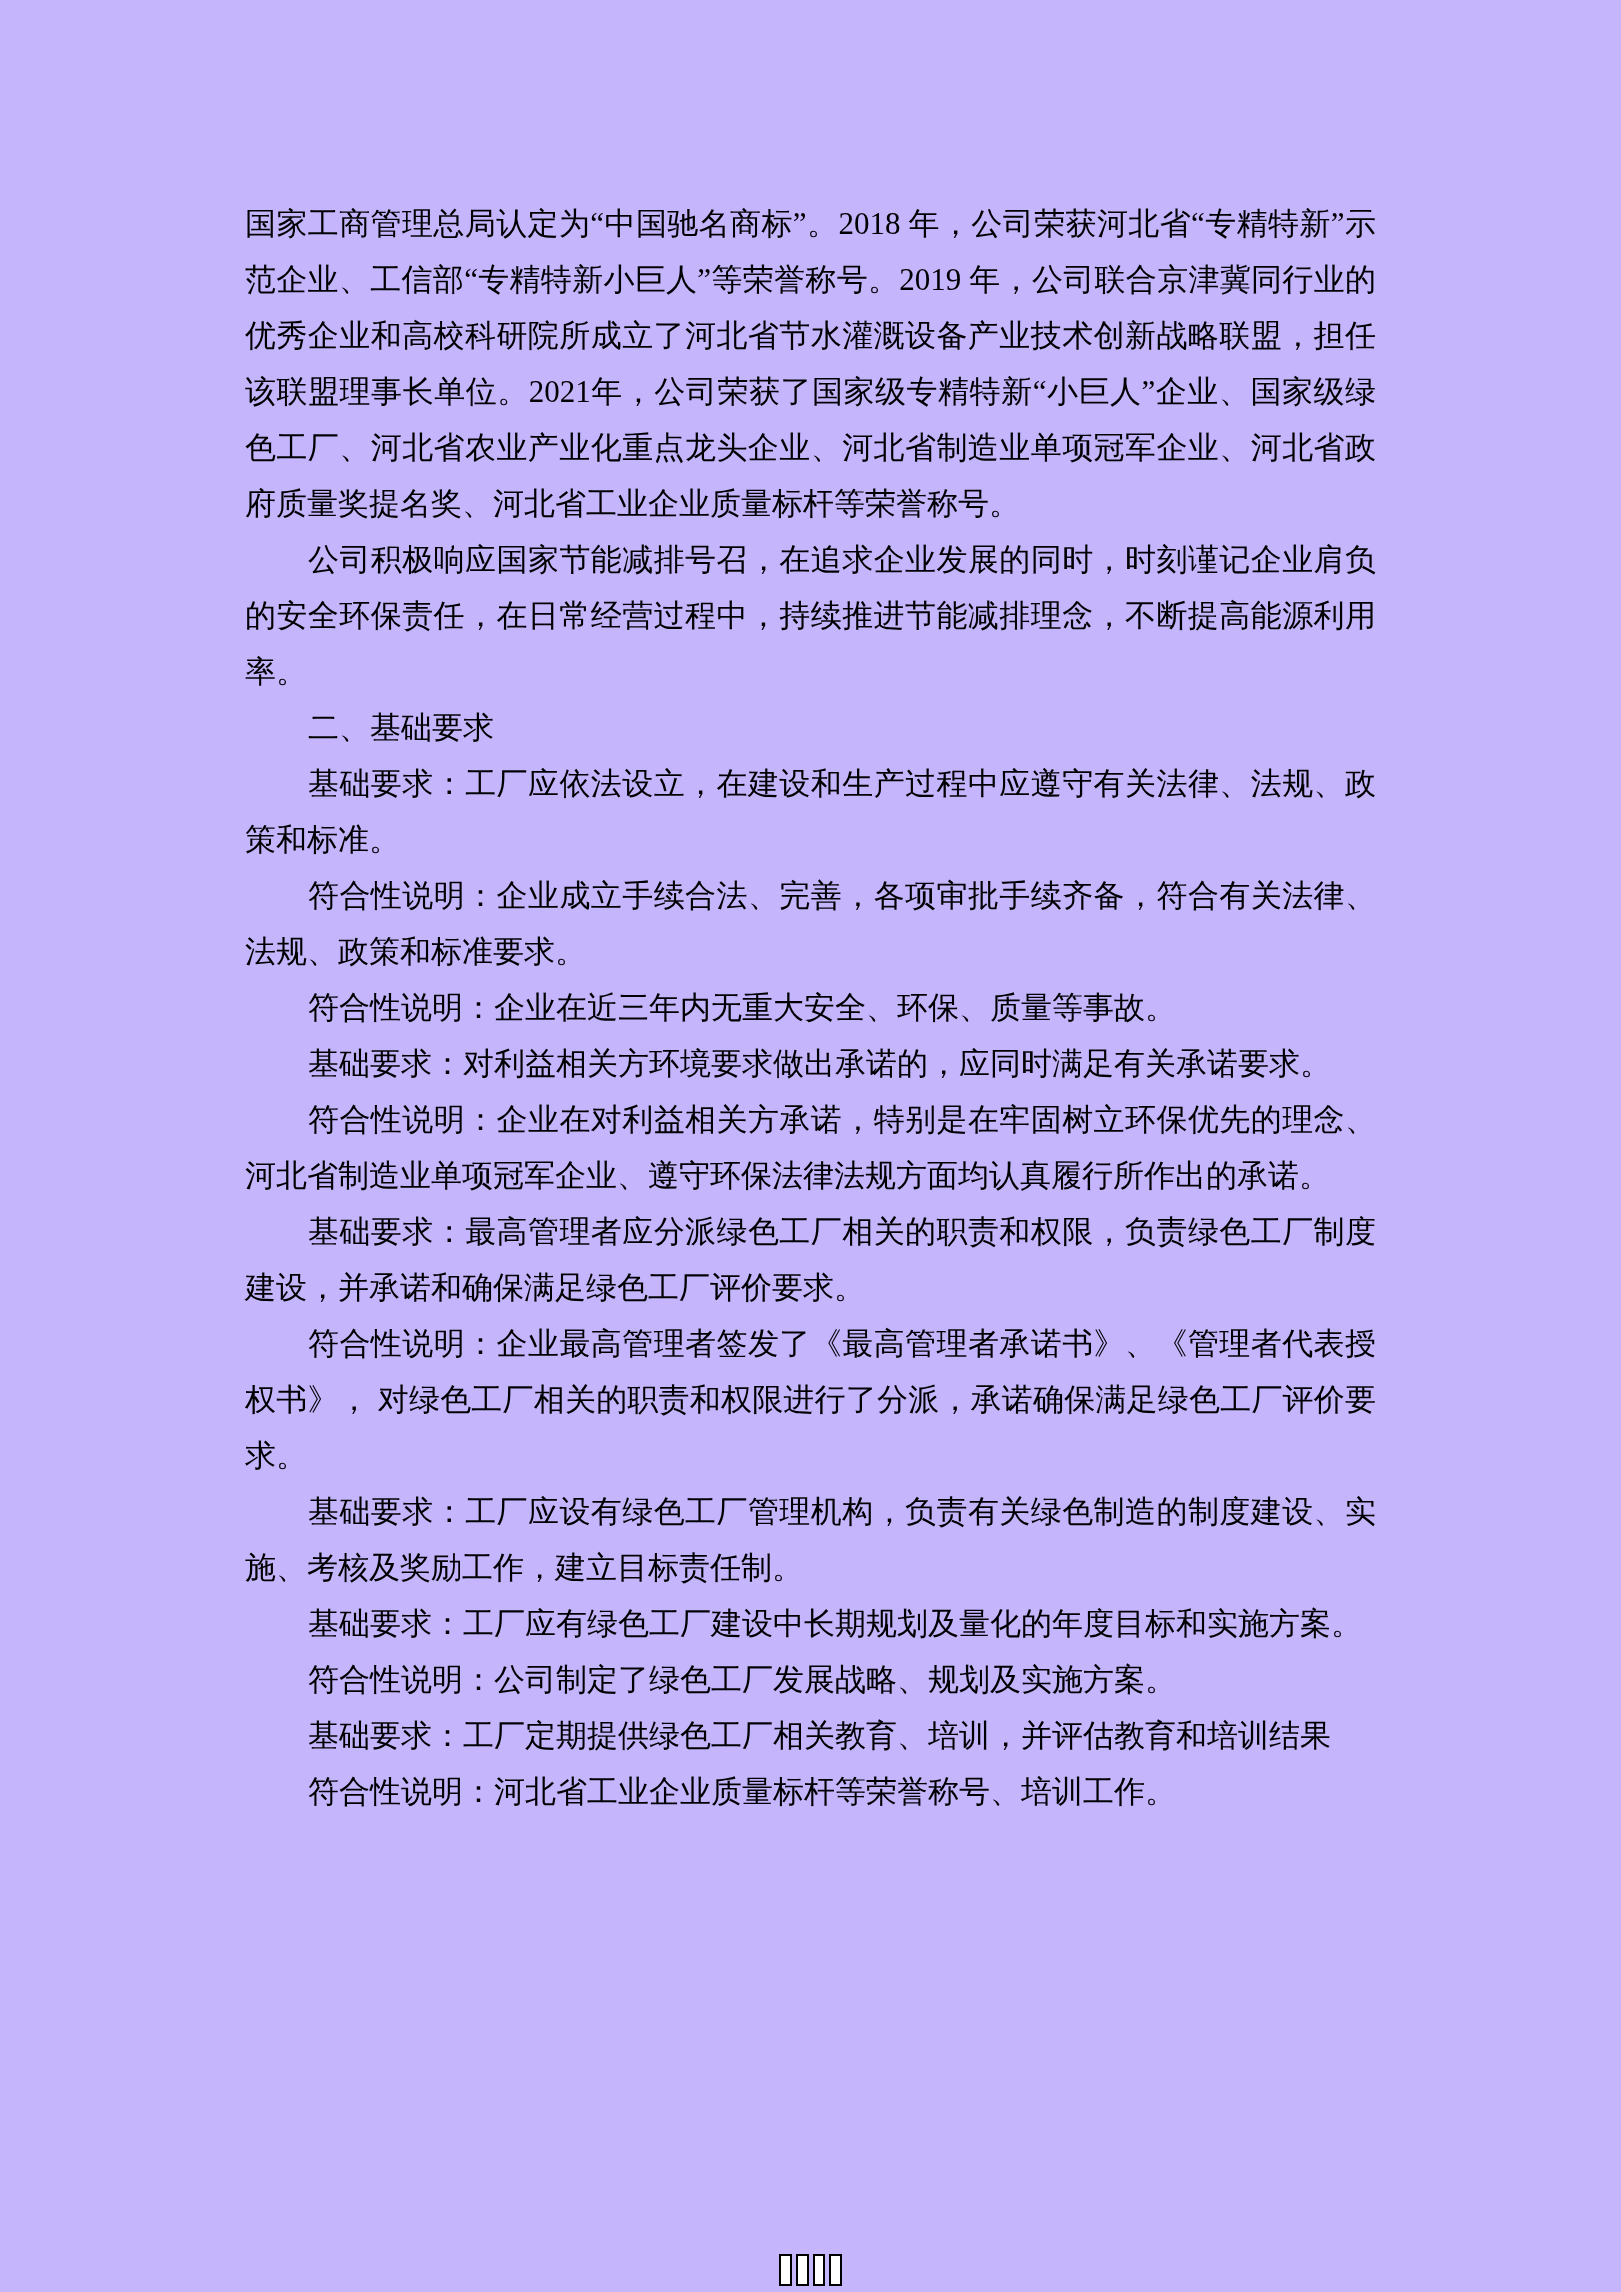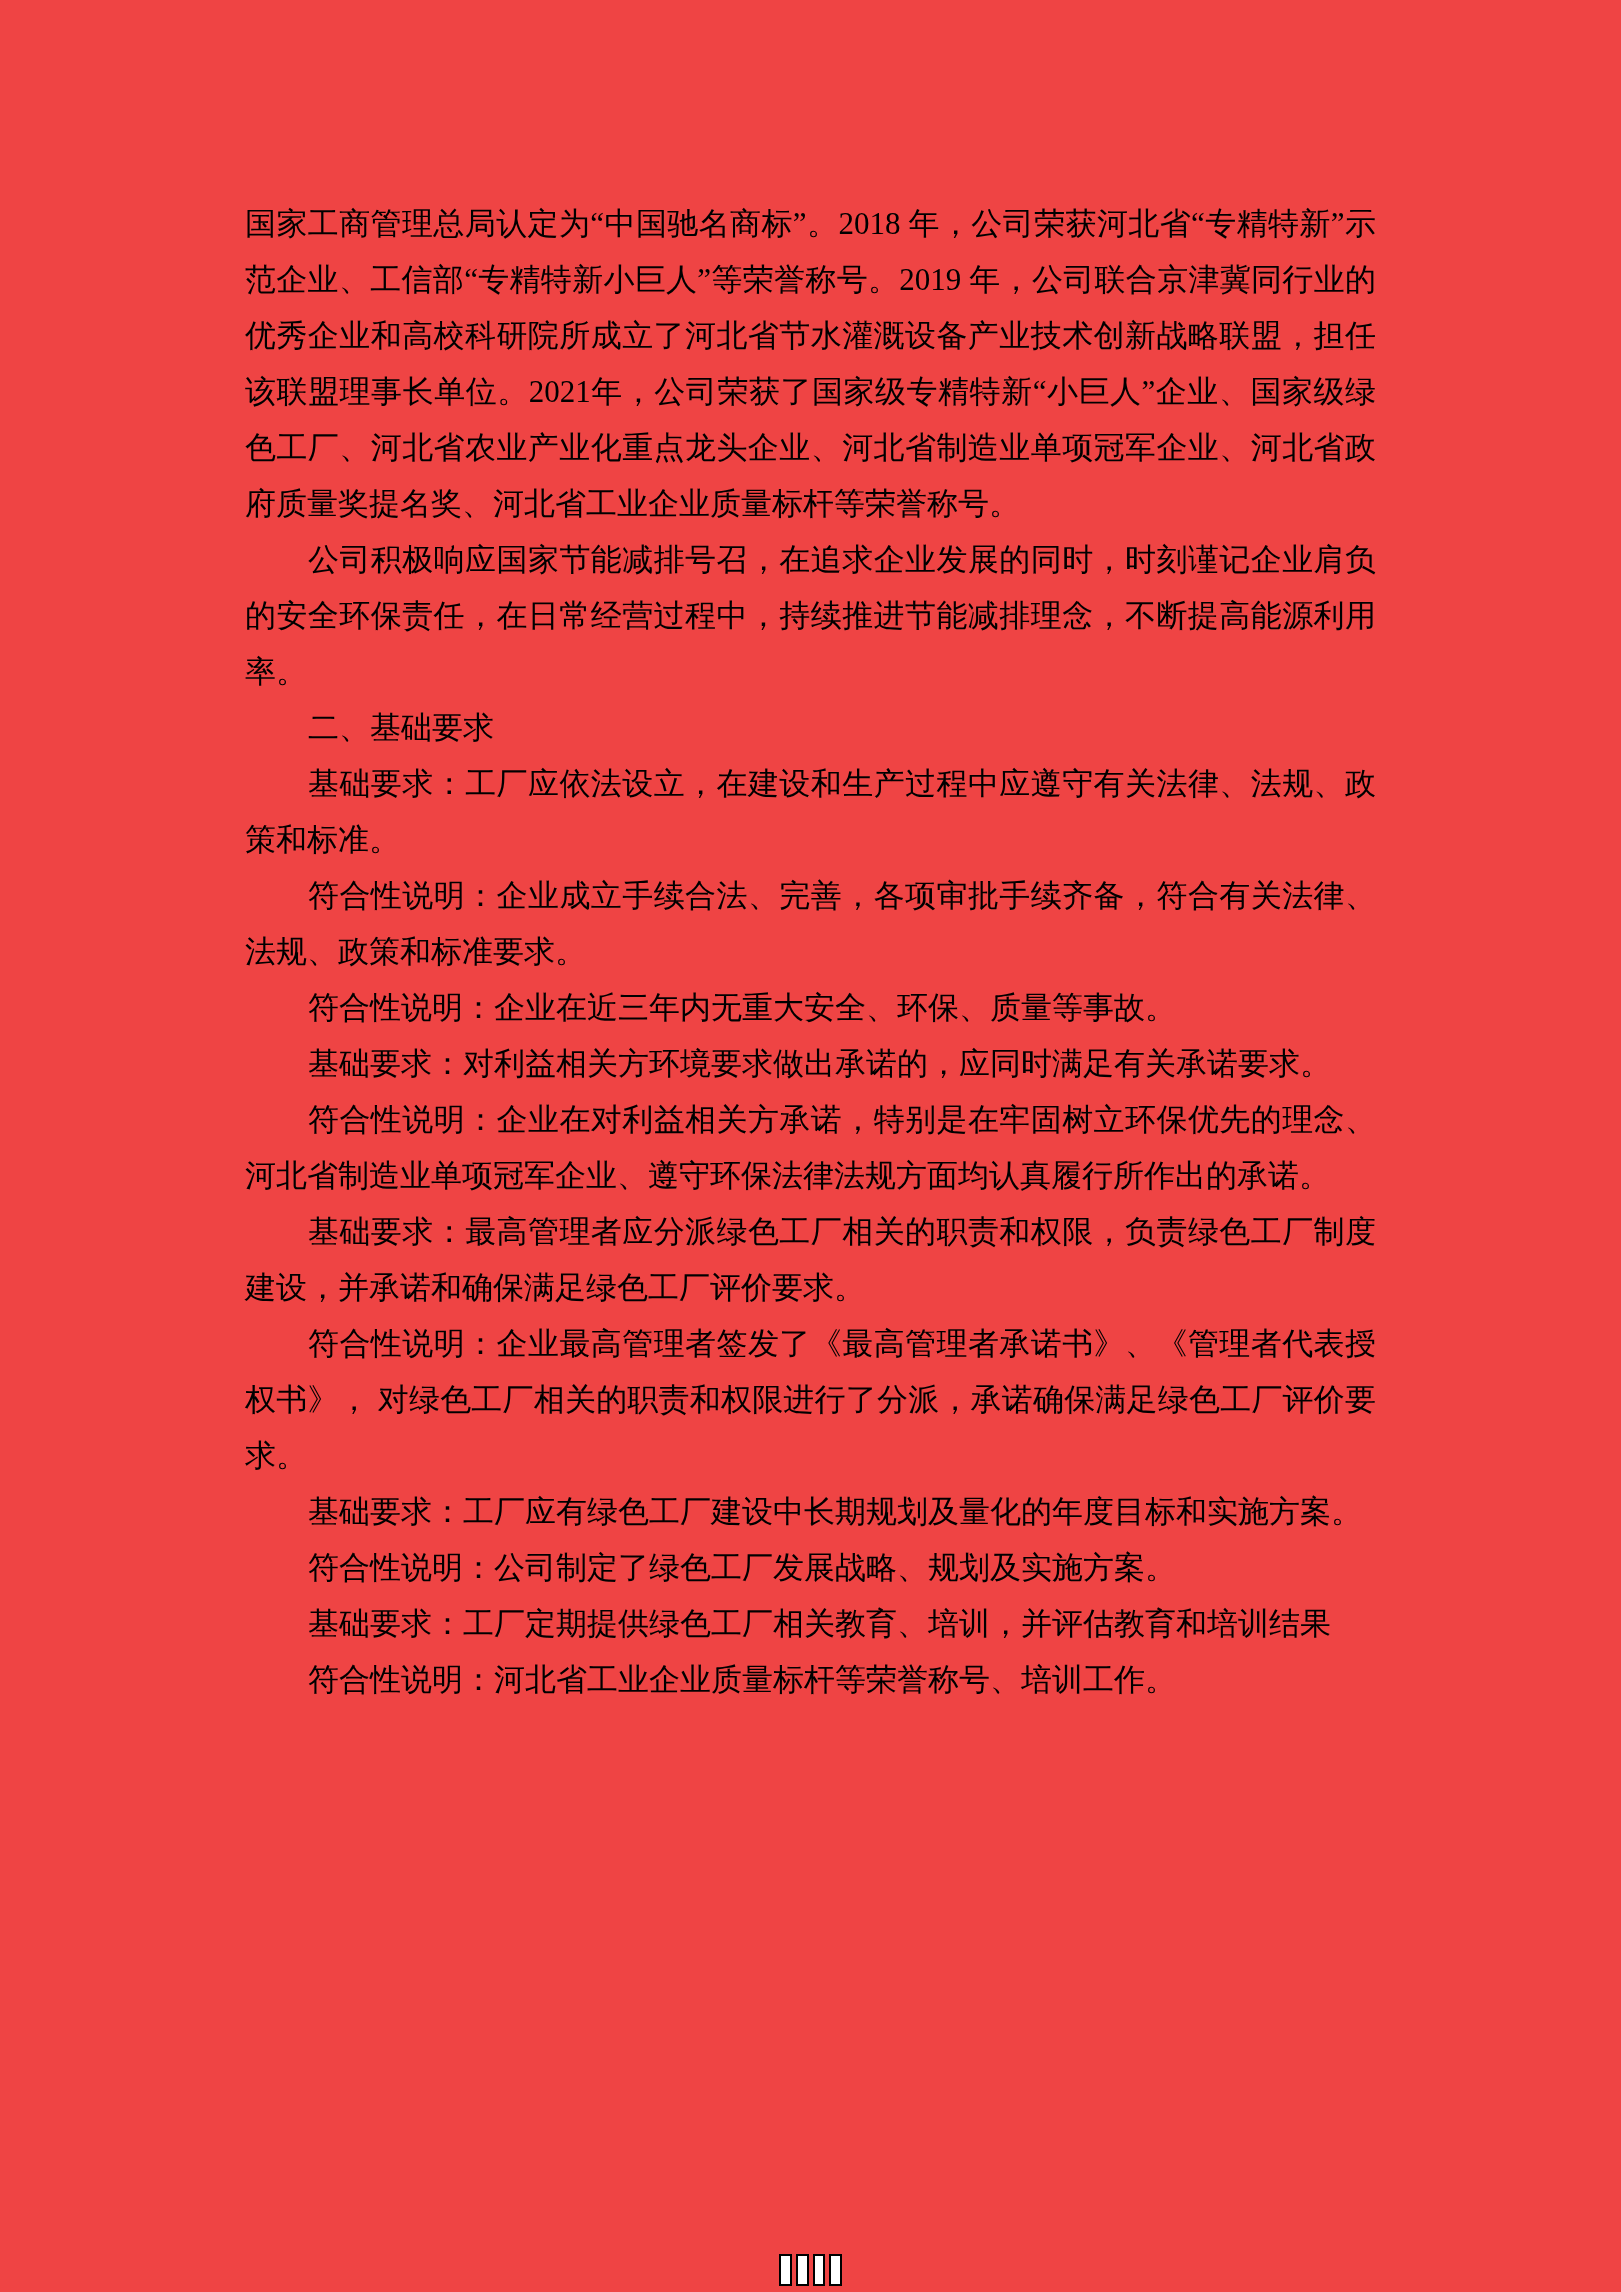--- a/index.html
+++ b/index.html
@@ -7,21 +7,21 @@
     width: 1621px;
     height: 2293px;
     background: #ffffff;
     font-family: "Liberation Serif", "DejaVu Serif", serif;
     color: #000000;
   }
   .page {
     position: relative;
     width: 1621px;
     height: 2293px;
-    background: #ef4444;
+    background: #c4b5fd;
     overflow: hidden;
   }
   .doc-body {
     position: absolute;
     top: 196px;
     left: 245px;
     width: 1131px;
   }
   p.para {
     margin: 0;
@@ -61,20 +61,21 @@
       <p class="para"><span>国家工商管理总局认定为“中国驰名商标”。2018 年，公司荣获河北省“专精特新”示范企业、工信部“专精特新小巨人”等荣誉称号。2019 年，公司联合京津冀同行业的优秀企业和高校科研院所成立了河北省节水灌溉设备产业技术创新战略联盟，担任该联盟理事长单位。2021年，公司荣获了国家级专精特新“小巨人”企业、国家级绿色工厂、河北省农业产业化重点龙头企业、河北省制造业单项冠军企业、河北省政府质量奖提名奖、河北省工业企业质量标杆等荣誉称号。</span></p>
       <p class="para indent"><span>公司积极响应国家节能减排号召，在追求企业发展的同时，时刻谨记企业肩负的安全环保责任，在日常经营过程中，持续推进节能减排理念，不断提高能源利用率。</span></p>
       <p class="para indent heading"><span class="label">二、基础要求</span></p>
       <p class="para indent"><span class="label">基础要求：</span><span>工厂应依法设立，在建设和生产过程中应遵守有关法律、法规、政策和标准。</span></p>
       <p class="para indent"><span class="label">符合性说明：</span><span>企业成立手续合法、完善，各项审批手续齐备，符合有关法律、法规、政策和标准要求。</span></p>
       <p class="para indent"><span class="label">符合性说明：</span><span>企业在近三年内无重大安全、环保、质量等事故。</span></p>
       <p class="para indent"><span class="label">基础要求：</span><span>对利益相关方环境要求做出承诺的，应同时满足有关承诺要求。</span></p>
       <p class="para indent"><span class="label">符合性说明：</span><span>企业在对利益相关方承诺，特别是在牢固树立环保优先的理念、河北省制造业单项冠军企业、遵守环保法律法规方面均认真履行所作出的承诺。</span></p>
       <p class="para indent"><span class="label">基础要求：</span><span>最高管理者应分派绿色工厂相关的职责和权限，负责绿色工厂制度建设，并承诺和确保满足绿色工厂评价要求。</span></p>
       <p class="para indent"><span class="label">符合性说明：</span><span>企业最高管理者签发了《最高管理者承诺书》、《管理者代表授权书》， 对绿色工厂相关的职责和权限进行了分派，承诺确保满足绿色工厂评价要求。</span></p>
+      <p class="para indent"><span class="label">基础要求：</span><span>工厂应设有绿色工厂管理机构，负责有关绿色制造的制度建设、实施、考核及奖励工作，建立目标责任制。</span></p>
       <p class="para indent"><span class="label">基础要求：</span><span>工厂应有绿色工厂建设中长期规划及量化的年度目标和实施方案。</span></p>
       <p class="para indent"><span class="label">符合性说明：</span><span>公司制定了绿色工厂发展战略、规划及实施方案。</span></p>
       <p class="para indent"><span class="label">基础要求：</span><span>工厂定期提供绿色工厂相关教育、培训，并评估教育和培训结果</span></p>
       <p class="para indent"><span class="label">符合性说明：</span><span>河北省工业企业质量标杆等荣誉称号、培训工作。</span></p>
     </div>
   <div class="page-footer"><span class="tofu"></span><span class="tofu"></span><span class="tofu"></span><span class="tofu"></span></div>
 </div>
 
 
 </body></html>

